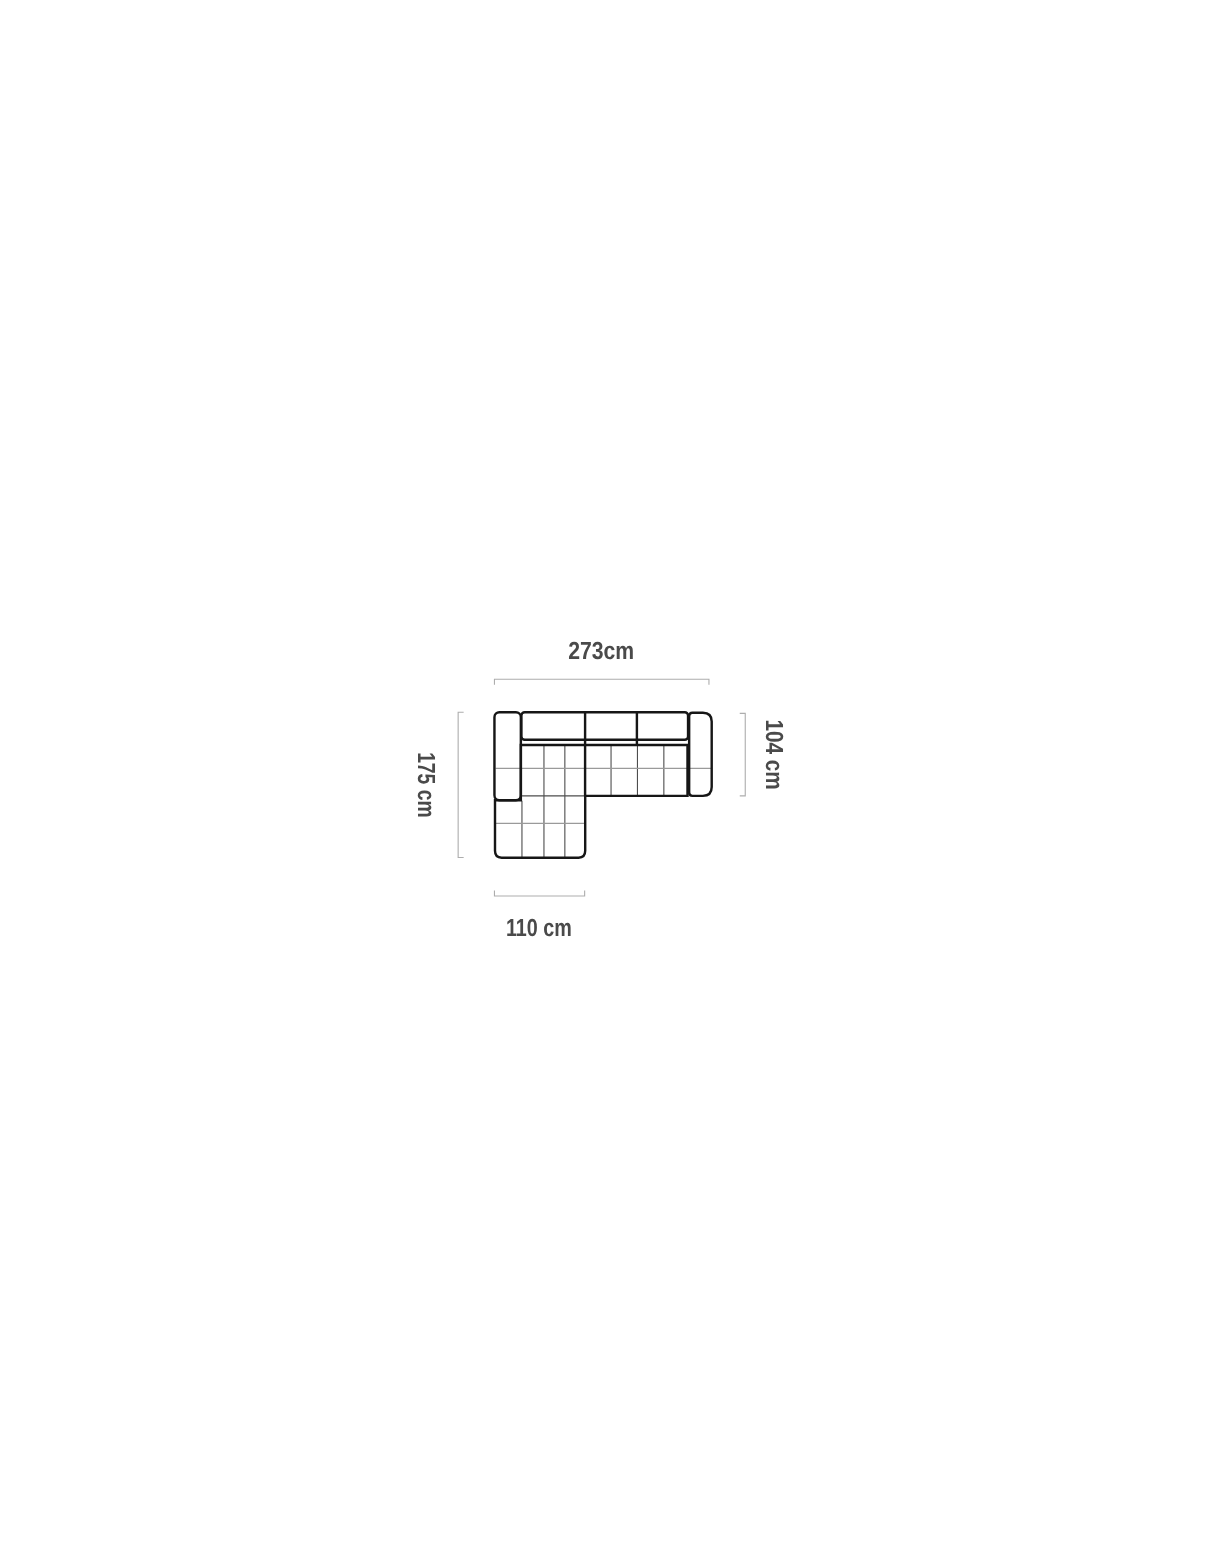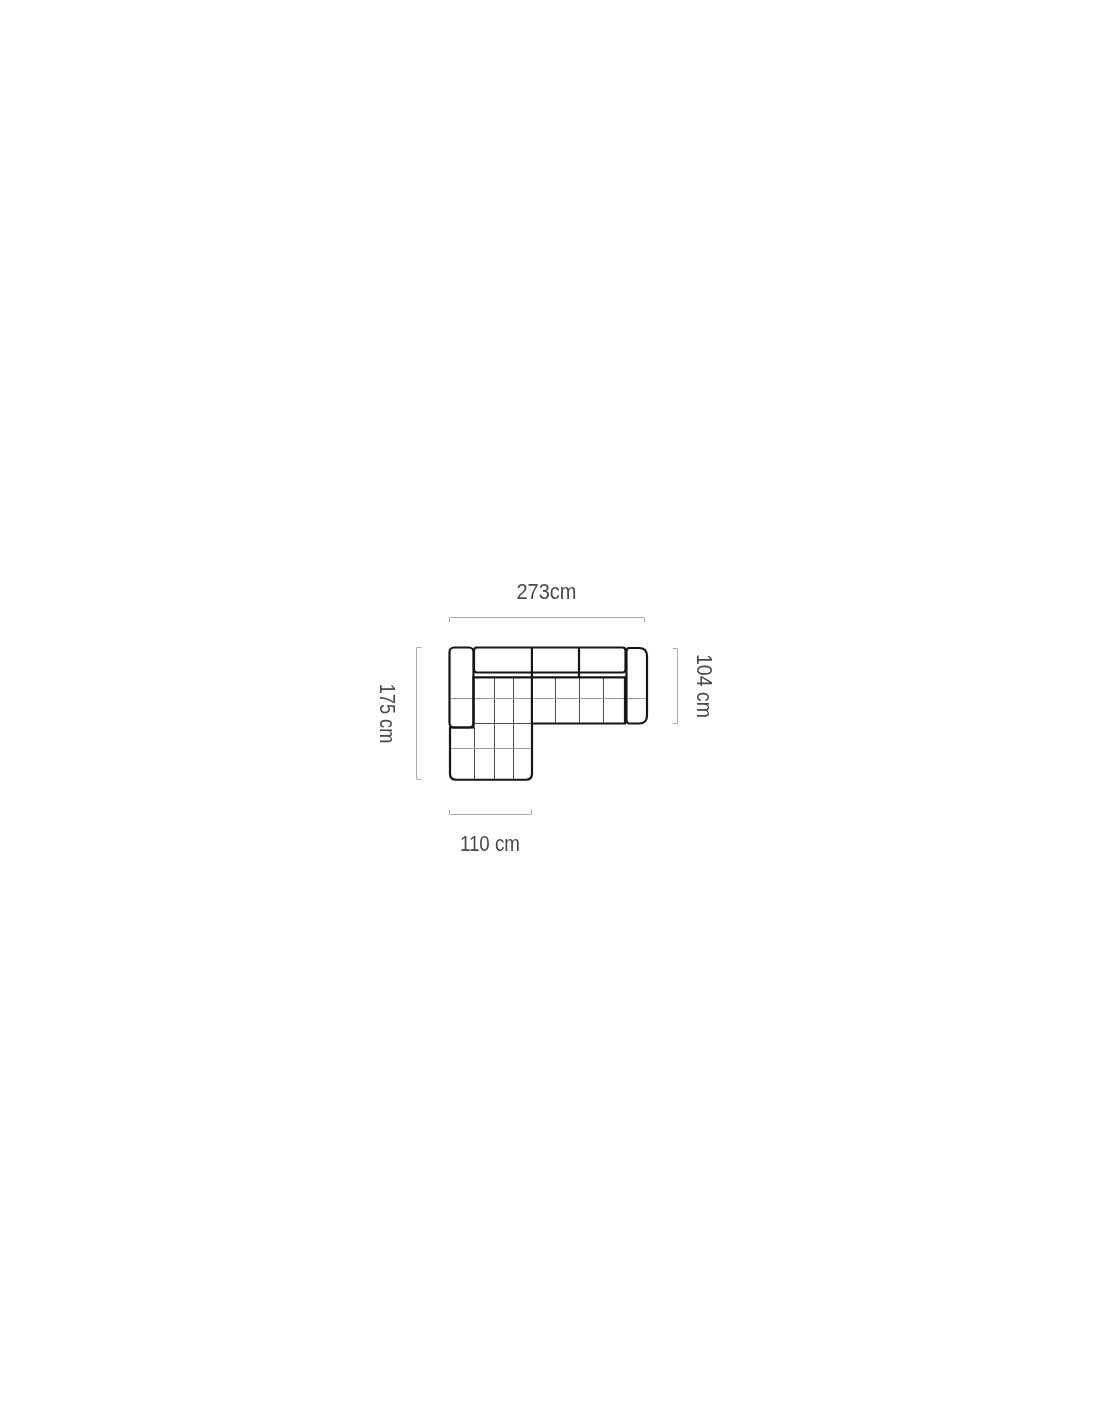--- a/index.html
+++ b/index.html
@@ -1,16 +1,16 @@
 <!DOCTYPE html>
 <html><head>
 <meta charset="utf-8">
 <style>
   html,body{margin:0;padding:0;background:#ffffff;}
-  .wrap{width:980px;height:1422px;position:relative;background:#ffffff;overflow:hidden;}
+  .wrap{width:980px;height:1422px;position:relative;background:#ffffff;overflow:hidden;font-weight:bold;}
   svg{position:absolute;left:0;top:0;}
   text{font-family:"Liberation Sans",sans-serif;fill:#4a4a4a;}
 </style>
 </head>
 <body>
 <div class="wrap">
 <svg width="1100" height="1422" viewBox="0 0 1100 1422">
 
   <g fill="none" stroke="#adadad" stroke-width="1">
 

